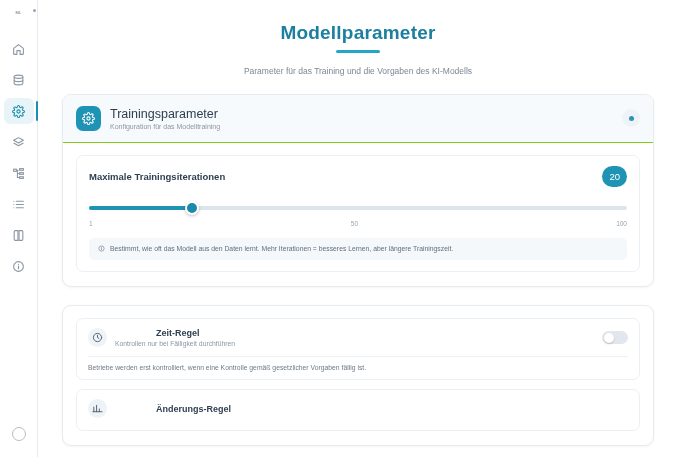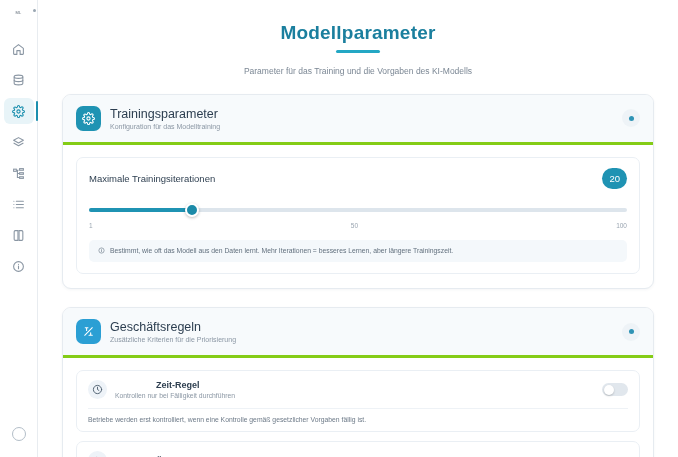--- a/index.html
+++ b/index.html
@@ -111,21 +111,21 @@
     border: 1px solid #e6ebf0;
     border-radius: 9px;
     box-shadow: 0 1px 3px rgba(30,50,70,.05);
     overflow: hidden;
   }
   .card-header {
     display: flex;
     align-items: center;
     padding: 11px 13px;
     background: #f7fafc;
-    border-bottom: 3px solid #84cc16;
+    border-bottom: 1px solid #84cc16;
   }
   .card-ico {
     width: 25px; height: 25px;
     border-radius: 7px;
     display: flex; align-items: center; justify-content: center;
     color: #fff;
     flex: 0 0 25px;
     margin-right: 9px;
   }
   .ico-teal { background: #1f93b3; }
@@ -161,21 +161,21 @@
     border: 1px solid #eaeff4;
     border-radius: 7px;
     padding: 10px 12px 11px 12px;
     background: #ffffff;
   }
   .panel-top {
     display: flex; align-items: center; justify-content: space-between;
   }
   .panel-label {
     font-size: 9.5px;
-    font-weight: normal;
+    font-weight: bold;
     color: #2e3f50;
   }
   .value-pill {
     min-width: 24px; height: 21px;
     padding: 8px 7px;
     border-radius: 11px;
     background: #1f93b3;
     color: #fff;
     font-size: 9.5px;
     display: flex; align-items: center; justify-content: center;
@@ -427,36 +427,20 @@
                   <path d="M12 11v5M12 8h.01" stroke-linecap="round"></path>
                 </svg>
             </span>
             <span>Bestimmt, wie oft das Modell aus den Daten lernt. Mehr Iterationen = besseres Lernen, aber längere Trainingszeit.</span>
           </div>
         </div>
       </div>
     </div>
 
     <div class="card">
-      <div class="card-header">
-        <div class="card-ico ico-blue">
-          <svg width="13" height="13" viewBox="0 0 24 24" fill="none" stroke="currentColor" stroke-width="2" stroke-linecap="round">
-              <path d="M5 19L19 5"></path>
-              <path d="M6 5h5M8.5 5v5"></path>
-              <path d="M13 19h6M16 14.5V19"></path>
-            </svg>
-        </div>
-        <div class="card-head-text">
-          <div class="card-title">Geschäftsregeln</div>
-          <div class="card-desc">Zusätzliche Kriterien für die Priorisierung</div>
-        </div>
-        <div class="card-badge">
-          <i></i>
-        </div>
-      </div>
 
       <div class="card-body">
 
         <div class="rule">
           <div class="rule-top">
             <div class="rule-ico">
               <svg width="11" height="11" viewBox="0 0 24 24" fill="none" stroke="currentColor" stroke-width="2" stroke-linecap="round">
                   <circle cx="12" cy="12" r="9"></circle>
                   <path d="M12 7v5l3 2"></path>
                 </svg>

